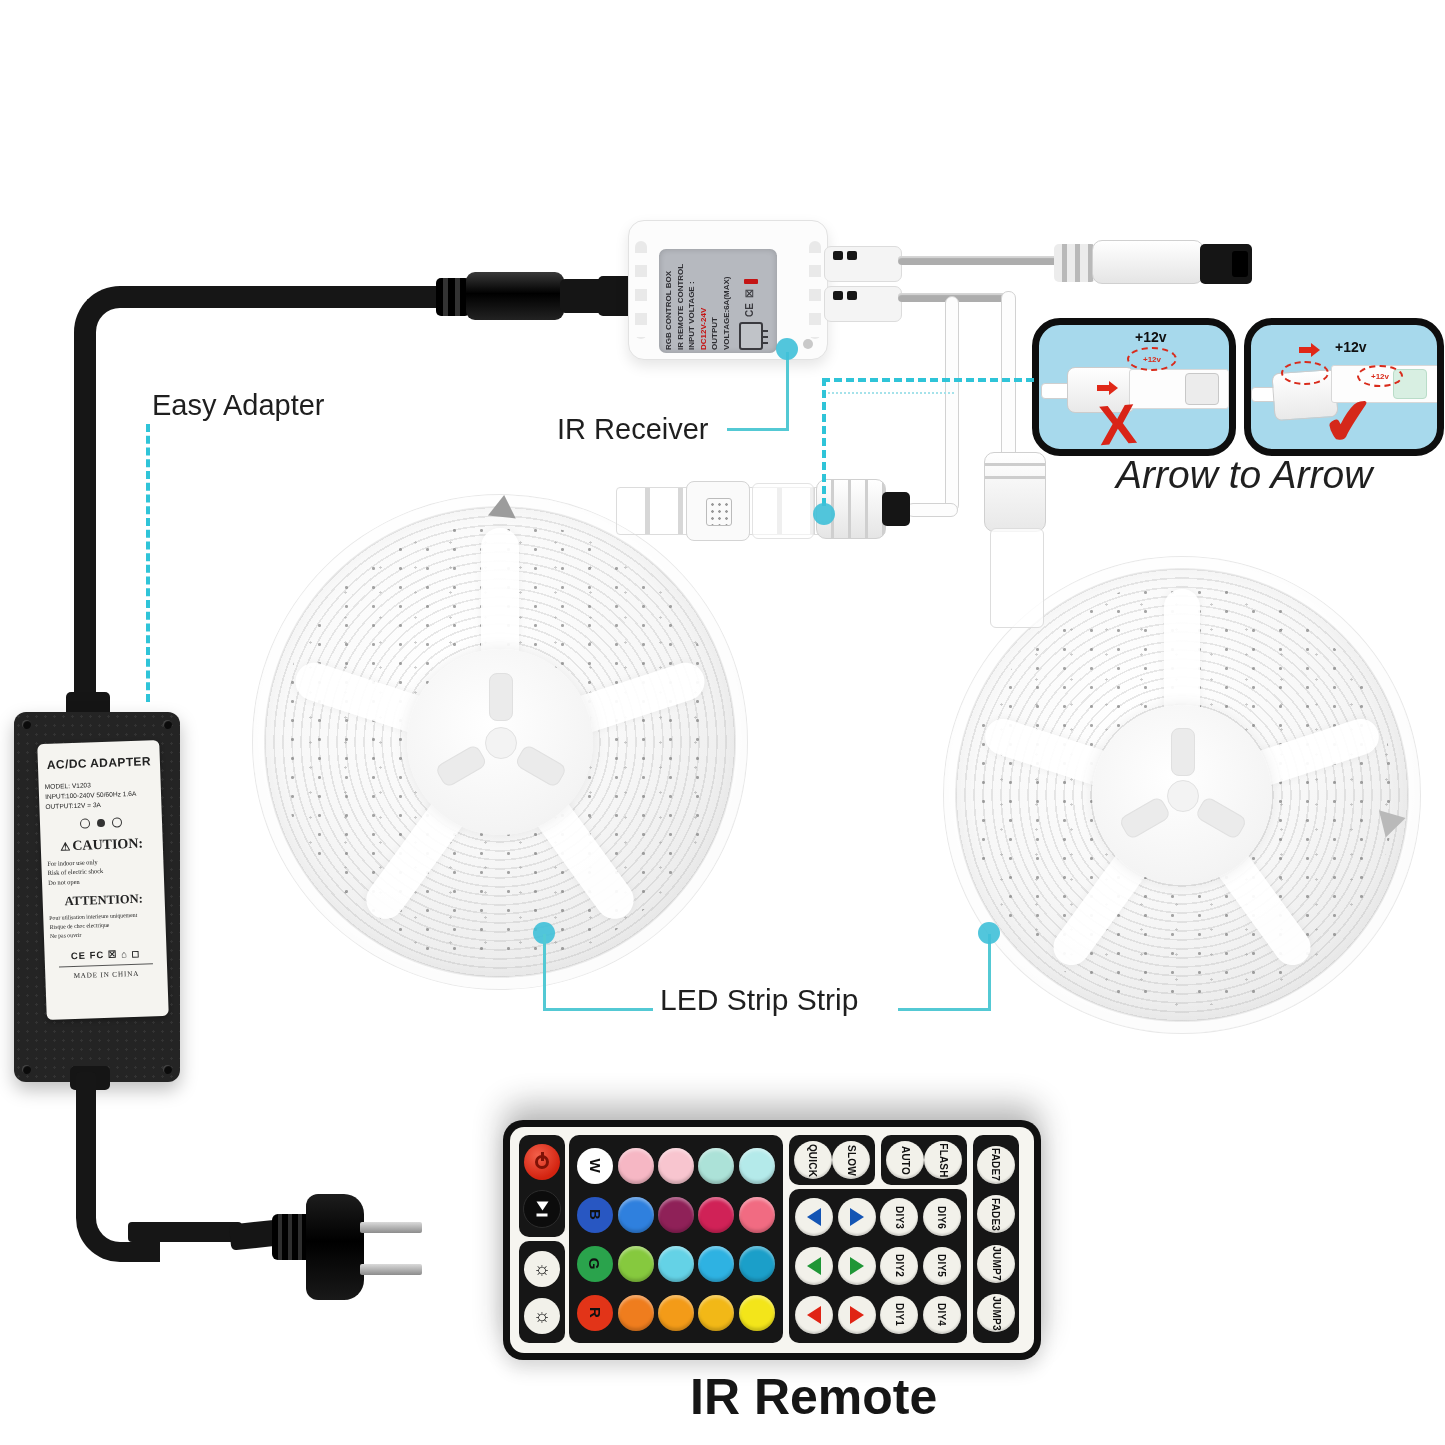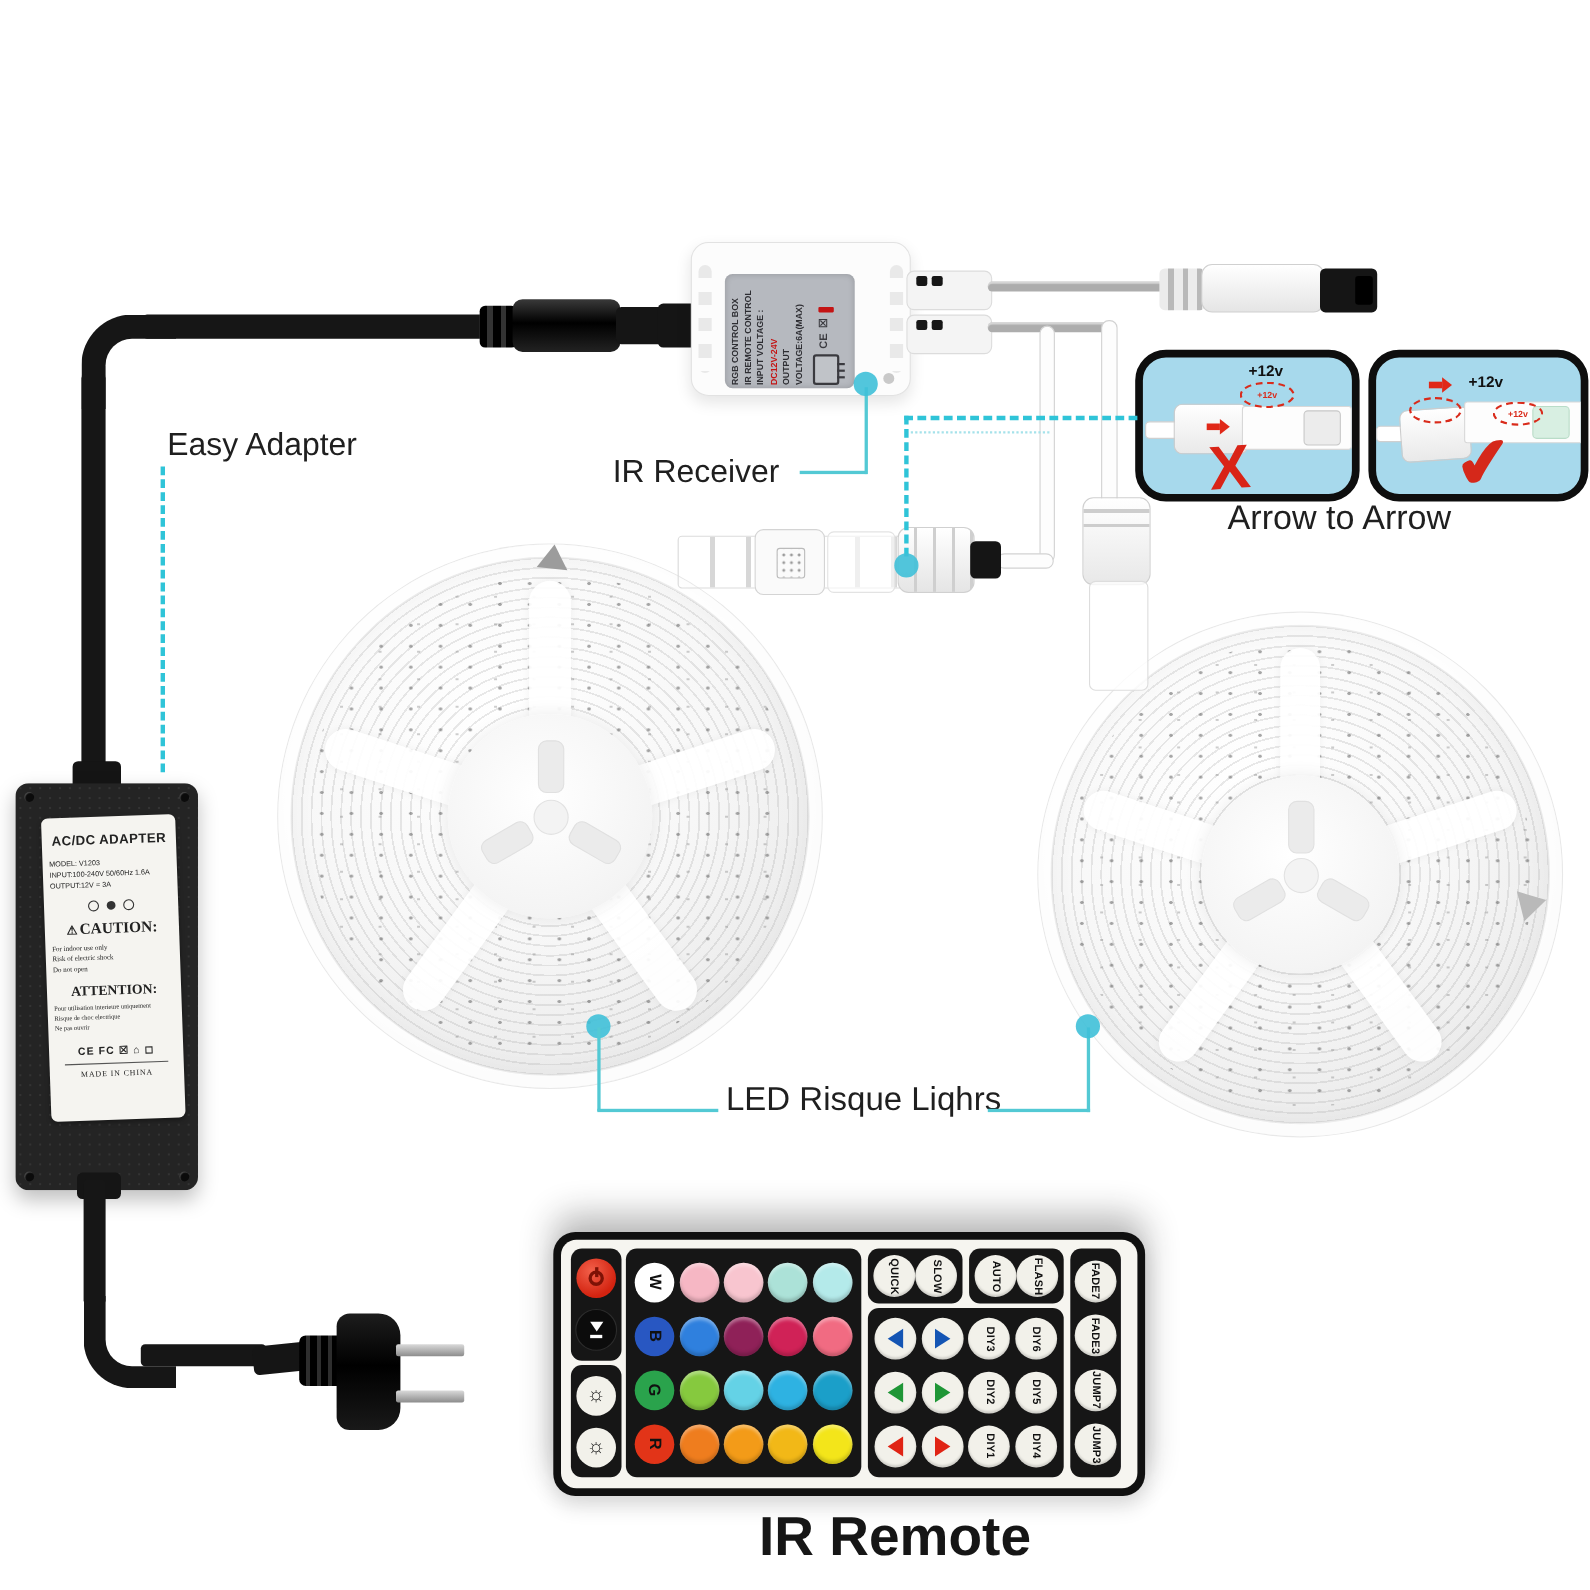--- a/index.html
+++ b/index.html
@@ -314,39 +314,39 @@
     <div class="i-strip" style="left:80px;top:40px;width:112px;height:36px;"></div>
     <div class="i-clip green" style="left:142px;top:44px;width:32px;height:28px;"></div>
     <div class="mini-arrow" style="left:48px;top:22px;"></div>
     <div class="i-v12" style="left:84px;top:14px;">+12v</div>
     <div class="i-ell" style="left:30px;top:36px;width:44px;height:20px;"></div>
     <div class="i-ell" style="left:106px;top:40px;width:42px;height:18px;">
         <span>+12v</span>
       </div>
     <div class="i-mark-ok" style="left:72px;top:66px;">✔</div>
   </div>
-  <div class="abs callout" style="left:1116px;top:453px;font-size:31px;">Arrow to Arrow</div>
+  <div class="abs callout" style="left:1116px;top:453px;font-size:39px;font-style:italic;">Arrow to Arrow</div>
 
   <div class="abs callout" style="left:152px;top:389px;">Easy Adapter</div>
   <div class="abs dash-v" style="left:146px;top:424px;height:278px;"></div>
 
   <div class="abs callout" style="left:557px;top:413px;">IR Receiver</div>
   <div class="abs tealline-h" style="left:727px;top:428px;width:61px;"></div>
   <div class="abs tealline-v" style="left:786px;top:352px;height:79px;"></div>
   <div class="abs cdot" style="left:776px;top:338px;"></div>
 
   <div class="abs dash-h" style="left:822px;top:378px;width:212px;"></div>
   <div class="abs dash-v" style="left:822px;top:378px;height:128px;"></div>
   <div class="abs dotline" style="left:828px;top:392px;width:126px;"></div>
   <div class="abs cdot" style="left:813px;top:503px;"></div>
 
   <div class="abs cdot" style="left:533px;top:922px;"></div>
   <div class="abs tealline-v" style="left:543px;top:934px;height:76px;"></div>
   <div class="abs tealline-h" style="left:543px;top:1008px;width:110px;"></div>
-  <div class="abs callout" style="left:660px;top:983px;font-size:30px;">LED Risque Liqhrs</div>
+  <div class="abs callout" style="left:660px;top:983px;font-size:30px;">LED Strip Strip</div>
   <div class="abs tealline-h" style="left:898px;top:1008px;width:93px;"></div>
   <div class="abs tealline-v" style="left:988px;top:934px;height:77px;"></div>
   <div class="abs cdot" style="left:978px;top:922px;"></div>
 
   <div class="abs remote" style="left:503px;top:1120px;width:538px;height:240px;">
     <div class="remote-face"></div>
 
     <div class="grp" style="left:16px;top:15px;width:46px;height:102px;">
       <div class="sidecol">
         <div class="btn" style="background:radial-gradient(circle at 38% 32%,#f2604a,#d32310 70%);">

